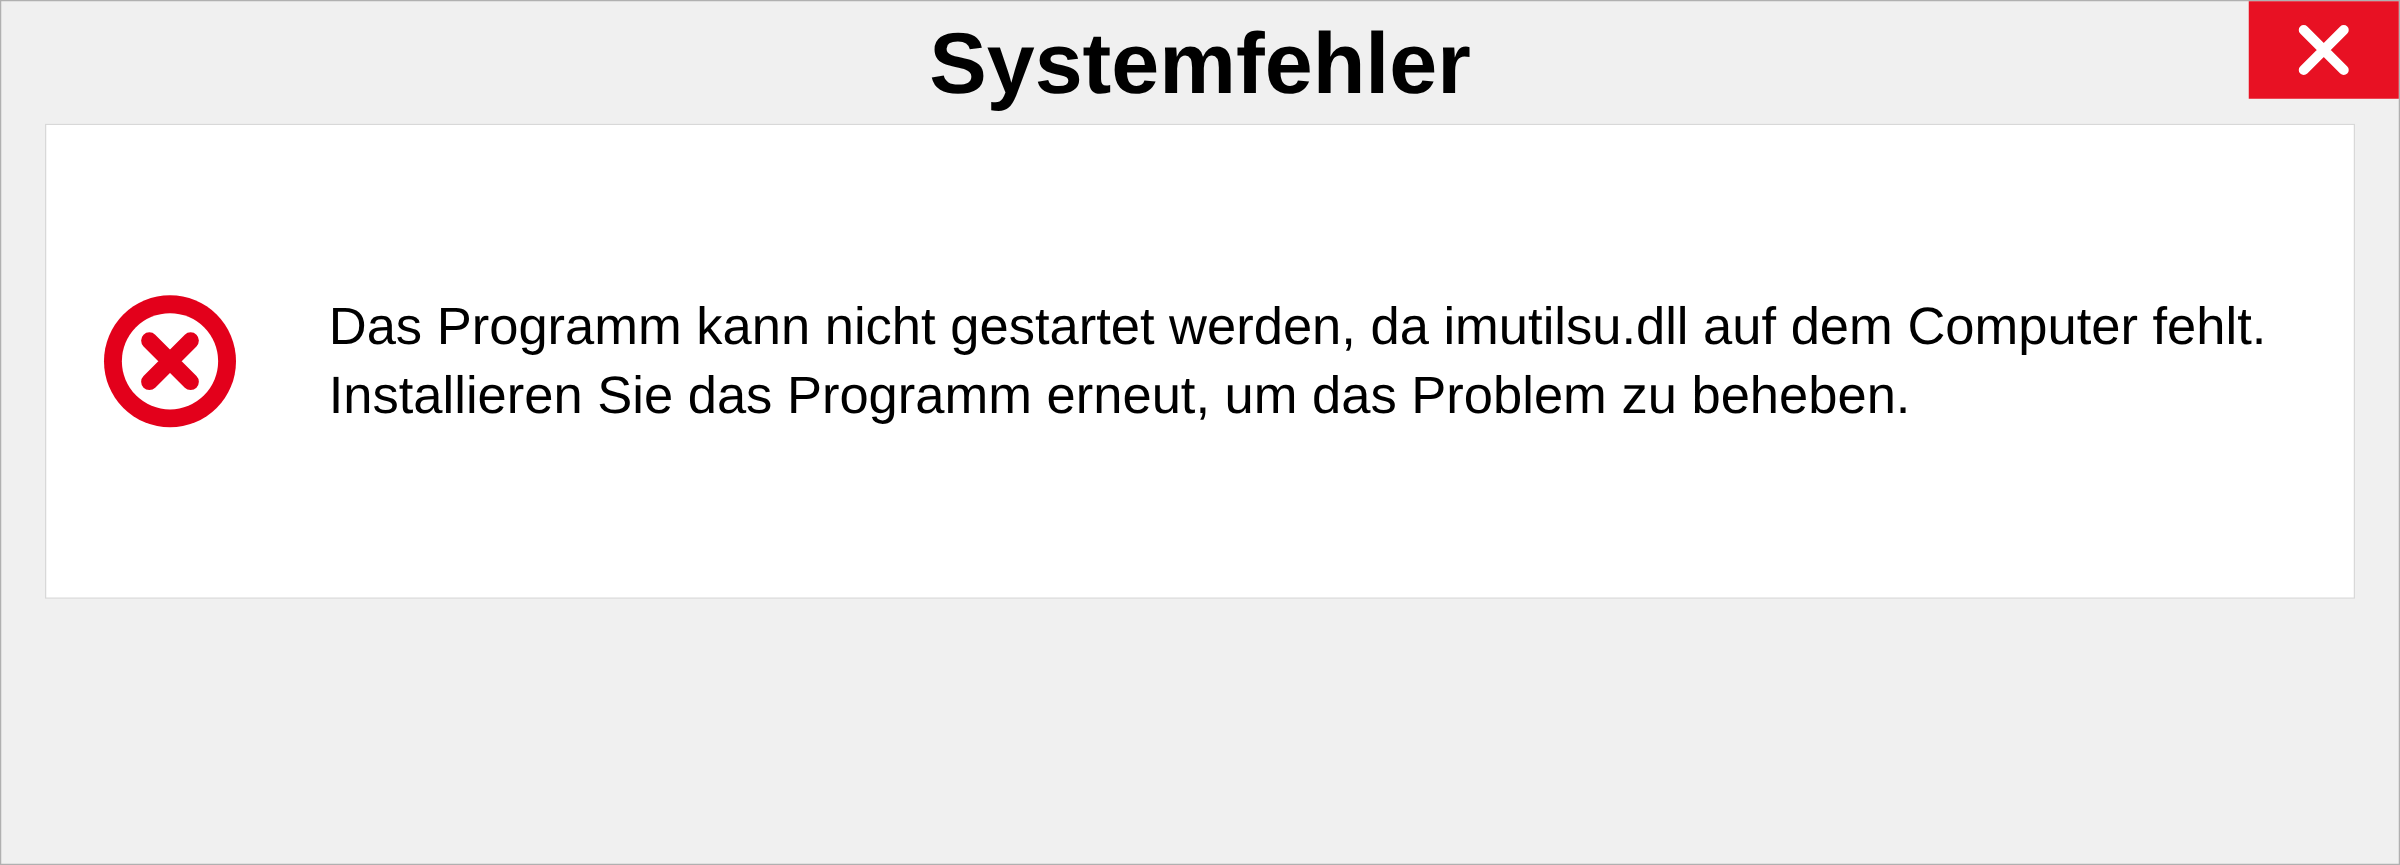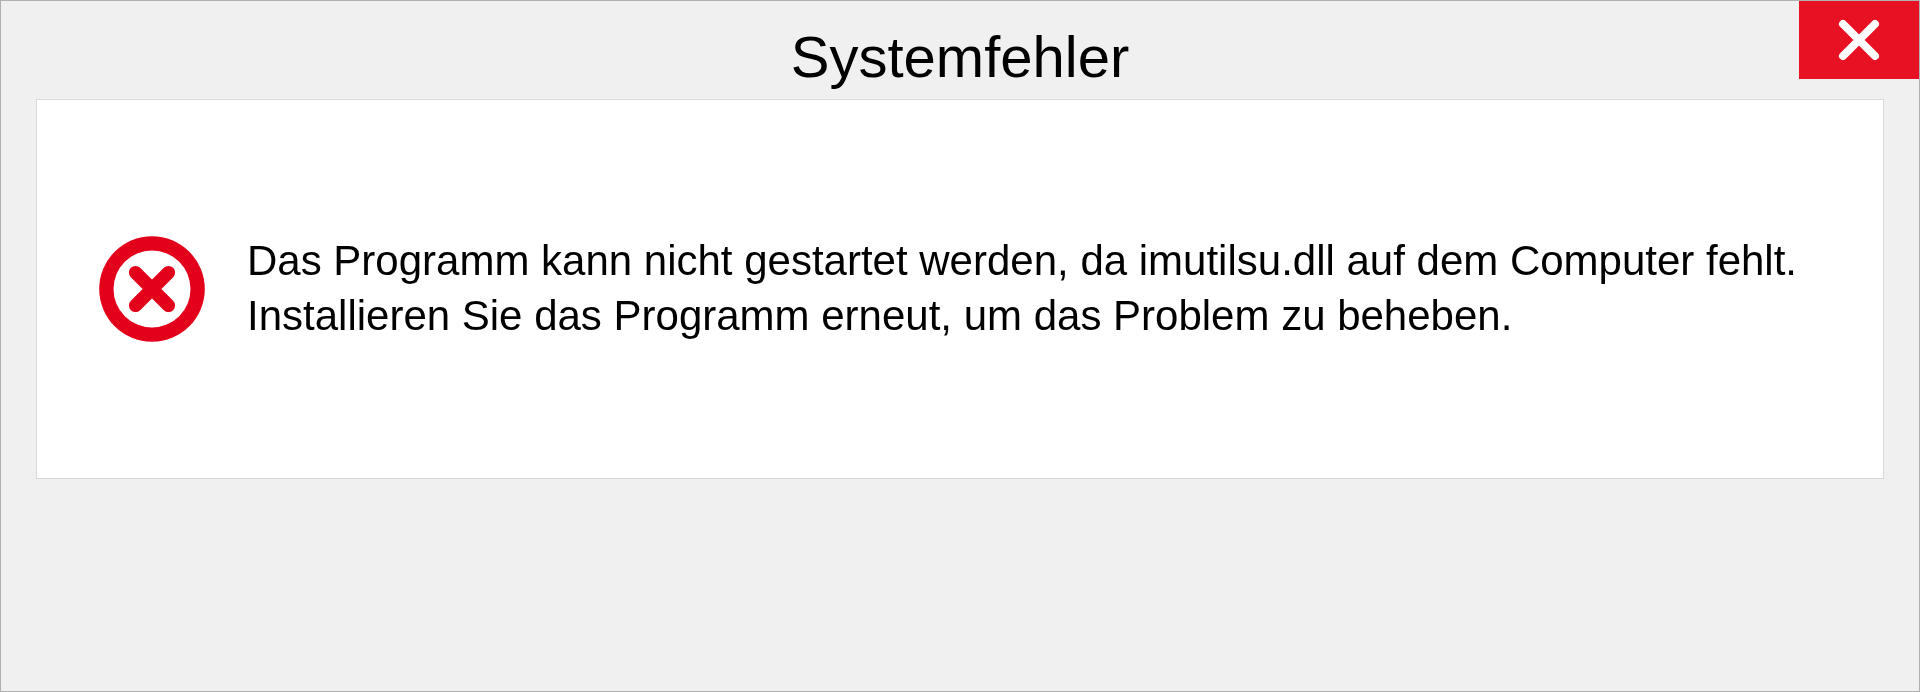--- a/index.html
+++ b/index.html
@@ -24,24 +24,24 @@
       border: 1px solid #b0b0b0;
     }
     .titlebar {
       height: 90px;
       display: flex;
       align-items: flex-start;
       justify-content: center;
       position: relative;
     }
     .title-text {
-      font-size: 58px;
+      font-size: 69px;
       color: #000;
-      margin-top: 22px;
-      font-weight: 400;
+      margin-top: 10px;
+      font-weight: 700;
     }
     .close-button {
       position: absolute;
       top: 0;
       right: 0;
       width: 120px;
       height: 78px;
       background: #e81123;
       display: flex;
       align-items: center;
@@ -52,21 +52,22 @@
       width: 48px;
       height: 48px;
     }
     .content-panel {
       margin: 8px 35px 0 35px;
       background: #ffffff;
       border: 1px solid #d8d8d8;
       height: 380px;
       display: flex;
       align-items: center;
-      padding: 0 60px;
+      padding: 0 44px;
+      gap: 32px;
     }
     .error-icon {
       flex-shrink: 0;
       width: 110px;
       height: 110px;
       margin-right: 40px;
     }
     .message-text {
       font-size: 42px;
       line-height: 1.3;

